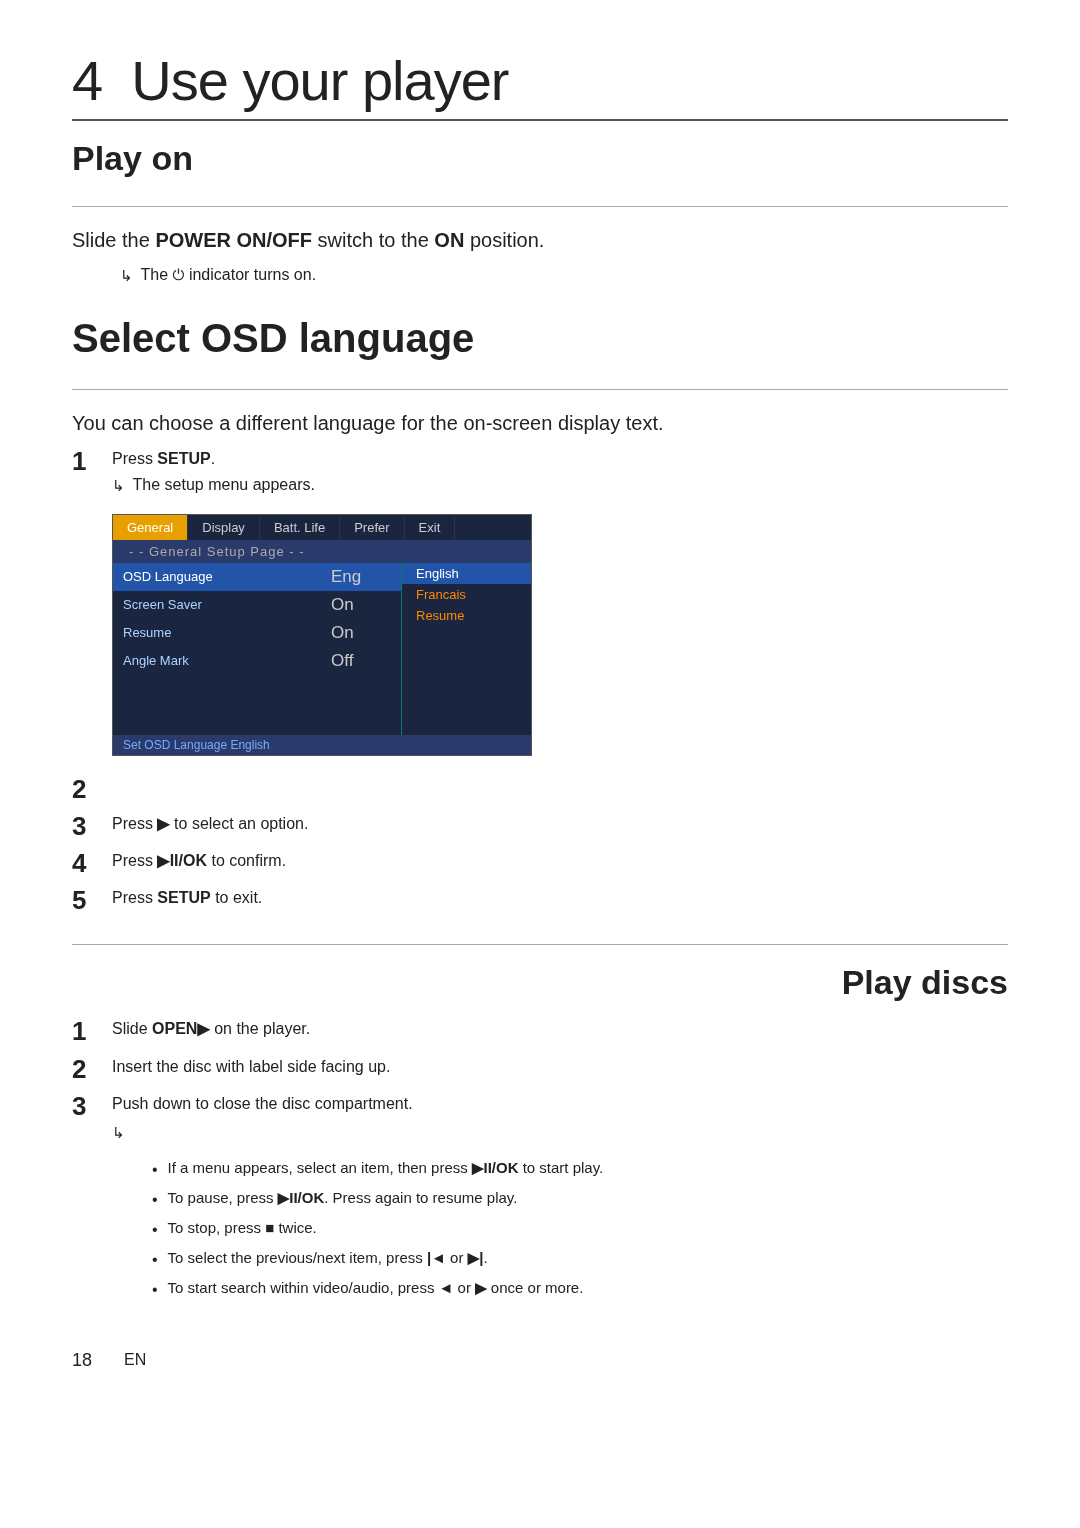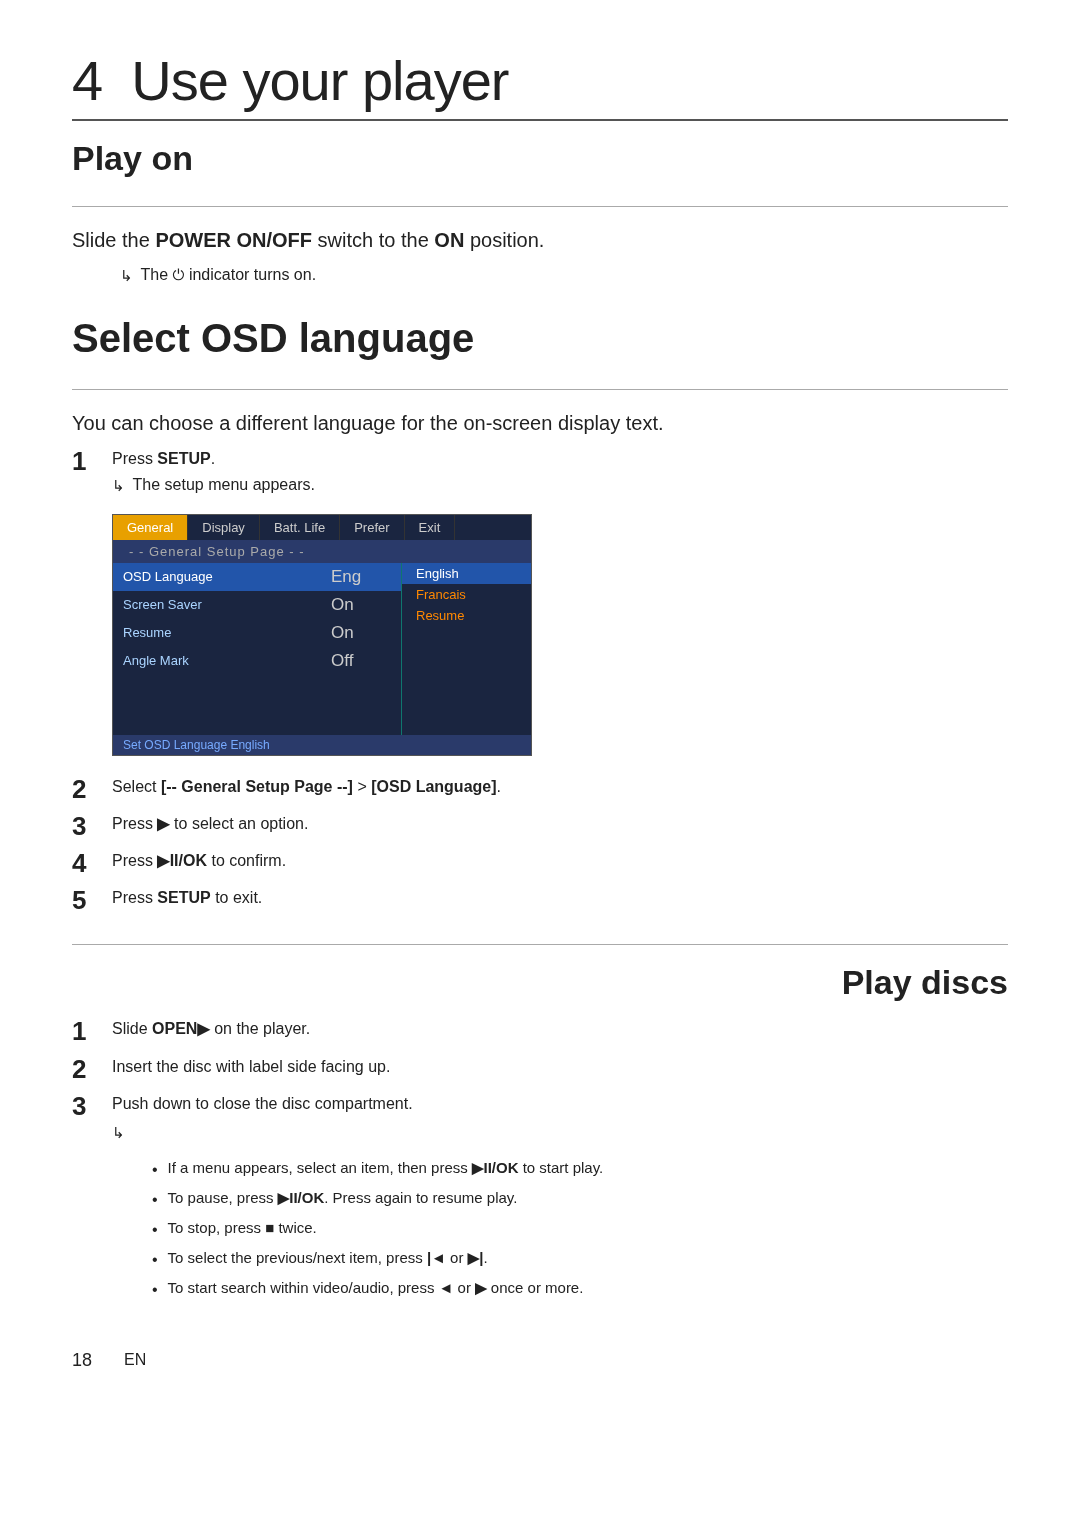--- a/index.html
+++ b/index.html
@@ -293,23 +293,20 @@
         <div style="height:60px;"></div>
       </div>
     </div>
     <div class="osd-footer">Set OSD Language English</div>
   </div>
 
   <ul class="steps-list">
 
     <li>
       <span class="step-num">2</span>
-      <div class="step-content">
-        Select <b>[-- General Setup Page --]</b> &gt; <b>[OSD Language]</b>.
-      </div>
     </li>
 
     <li>
       <span class="step-num">3</span>
       <div class="step-content">
         Press <b>▶</b> to select an option.
       </div>
     </li>
 
     <li>

